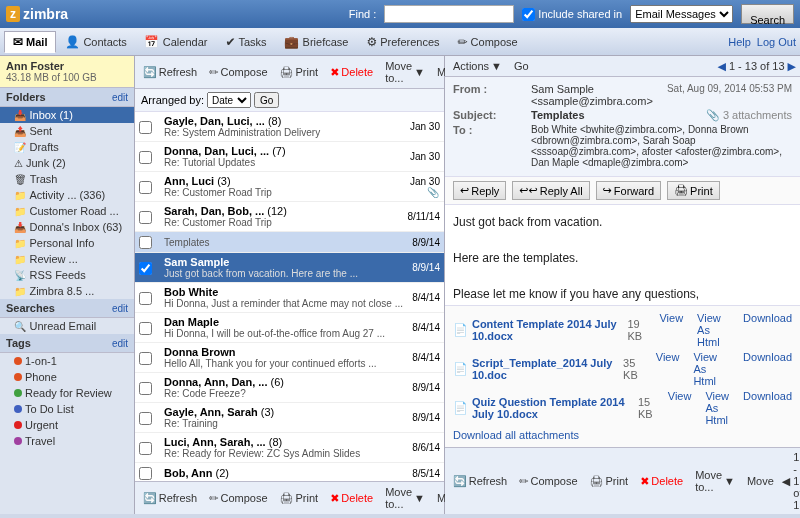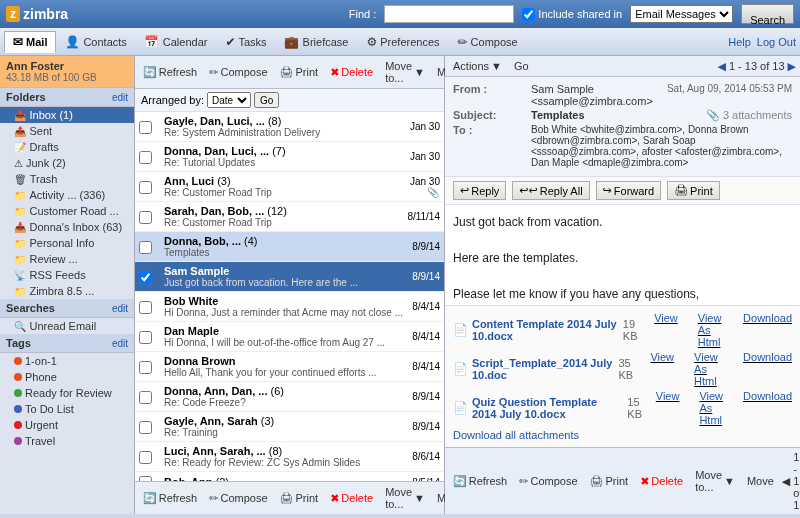--- a/index.html
+++ b/index.html
@@ -20,21 +20,21 @@
     .nav-item.active { background: white; border: 1px solid #aab; border-bottom: 1px solid white; color: #000; font-weight: bold; }
     .nav-item .nav-icon { font-size: 12px; }
     #help-logout { margin-left: auto; display: flex; gap: 6px; font-size: 11px; color: #333; }
     #help-logout span { cursor: pointer; color: #2255aa; }
 
     
     #main { display: flex; height: 458px; }
 
     
     #sidebar { width: 135px; background: #dde4f0; border-right: 1px solid #aab; overflow-y: auto; flex-shrink: 0; }
-    #user-info { padding: 4px 6px; font-size: 10px; color: #333; border-bottom: 1px solid #bbc; background: #fdba74; }
+    #user-info { padding: 4px 6px; font-size: 10px; color: #333; border-bottom: 1px solid #bbc; background: #fef9c3; }
     #user-info .username { font-weight: bold; font-size: 11px; }
     #user-info .quota { color: #666; }
 
     .sidebar-section-header { display: flex; justify-content: space-between; align-items: center; padding: 3px 6px; font-size: 11px; font-weight: bold; color: #333; background: #c8d4e8; border-bottom: 1px solid #bbc; cursor: pointer; }
     .sidebar-section-header .edit-link { font-size: 10px; color: #2255aa; font-weight: normal; cursor: pointer; }
 
     .folder-item { display: flex; align-items: center; gap: 3px; padding: 2px 6px 2px 14px; cursor: pointer; font-size: 11px; color: #333; }
     .folder-item.active { background: #3a6aaa; color: white; }
     .folder-item .folder-icon { font-size: 10px; }
 
@@ -79,21 +79,21 @@
     #reply-bar { display: flex; align-items: center; gap: 6px; padding: 4px 8px; border-bottom: 1px solid #dde; background: #fafafa; }
     .reply-btn { display: flex; align-items: center; gap: 2px; padding: 2px 6px; font-size: 11px; cursor: pointer; border: 1px solid #aaa; background: linear-gradient(to bottom, #f5f5f5, #e0e0e0); }
 
     #email-body { padding: 8px; flex: 1; overflow-y: auto; font-size: 12px; color: #222; line-height: 1.5; }
 
     #attachments-section { padding: 6px 8px; border-top: 1px solid #dde; background: #fafafa; font-size: 11px; }
     .attachment-item { display: flex; align-items: center; gap: 4px; margin-bottom: 3px; }
     .attachment-icon { color: red; font-size: 12px; }
     .attachment-name { color: #2255aa; font-weight: bold; }
     .attachment-size { color: #666; }
-    .attachment-actions { display: flex; gap: 20px; margin-left: 4px; text-decoration: underline; }
+    .attachment-actions { display: flex; gap: 14px; margin-left: 4px; }
     .attachment-actions a { color: #2255aa; cursor: pointer; }
 
     
     #list-bottom-bar { display: flex; align-items: center; gap: 4px; padding: 3px 4px; background: #e8eef8; border-top: 1px solid #bbc; }
     #detail-bottom-bar { display: flex; align-items: center; gap: 4px; padding: 3px 4px; background: #e8eef8; border-top: 1px solid #bbc; }
     #detail-pagination-bottom { margin-left: auto; font-size: 11px; color: #333; display: flex; align-items: center; gap: 3px; }
   </style>
 </head>
 <body>
 
@@ -334,21 +334,20 @@
         </div>
         <div class="meta">
           <div class="date">8/11/14</div>
         </div>
       </div>
 
       <div class="email-item" style="background:#c8d8f0;">
         <input type="checkbox" class="checkbox" style="">
         <div class="unread-indicator empty"></div>
         <div class="email-body">
-          <div class="sender">Donna, Bob, ... <span style="font-weight:normal">(4)</span></div>
           <div class="subject">Templates</div>
         </div>
         <div class="meta">
           <div class="date">8/9/14</div>
         </div>
       </div>
 
       <div class="email-item selected">
         <input type="checkbox" class="checkbox" checked="" style="">
         <div class="unread-indicator empty"></div>

